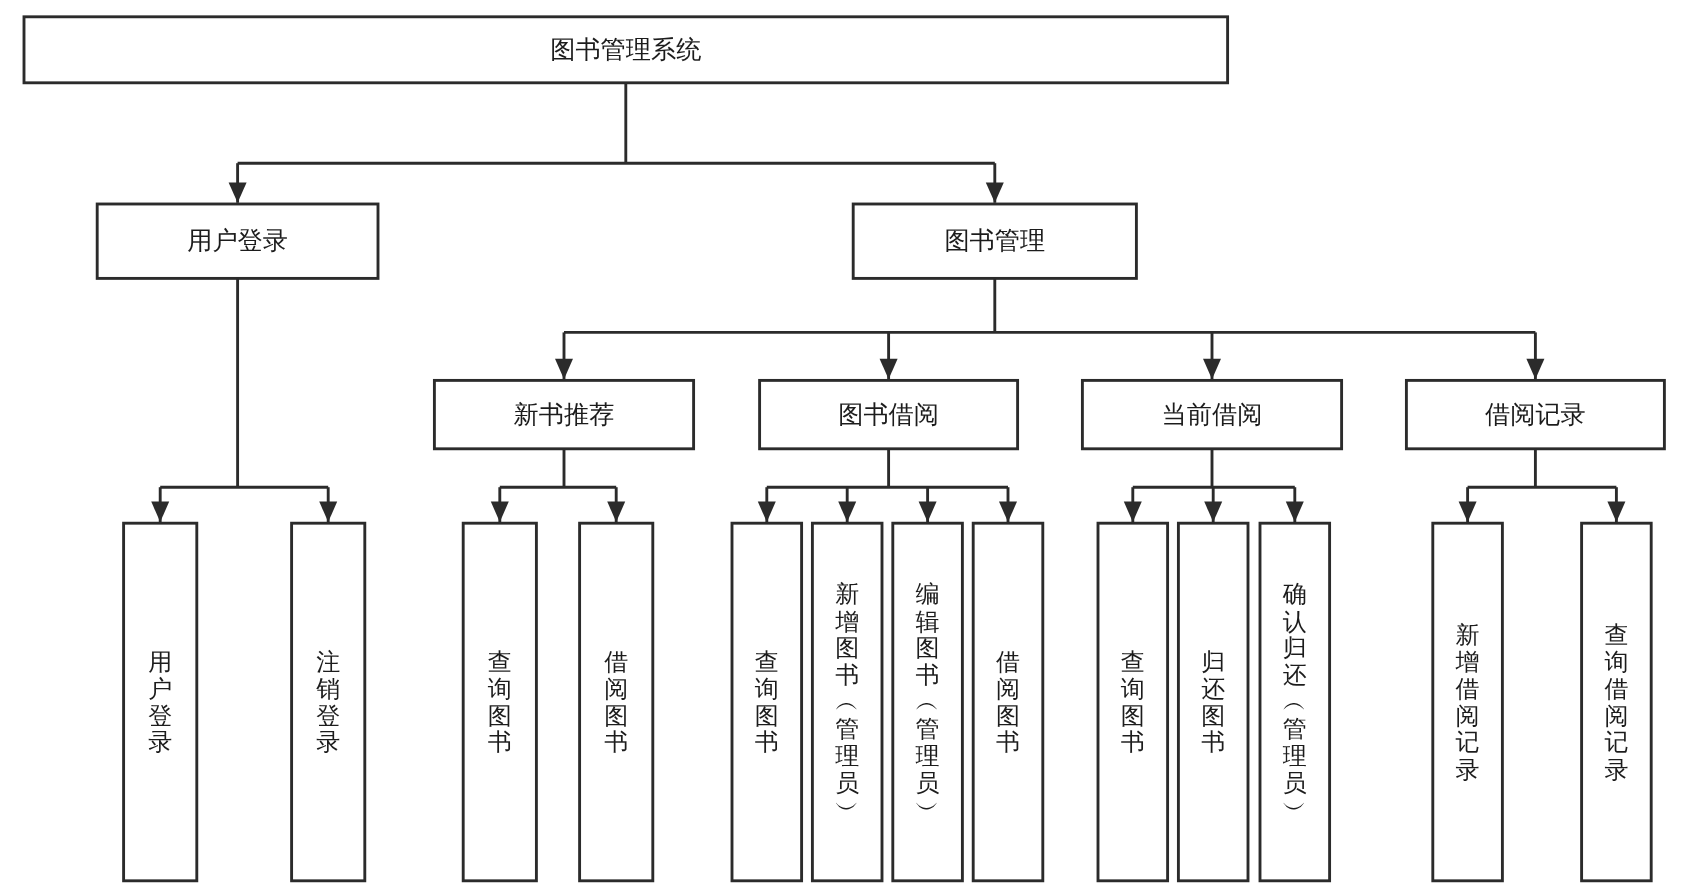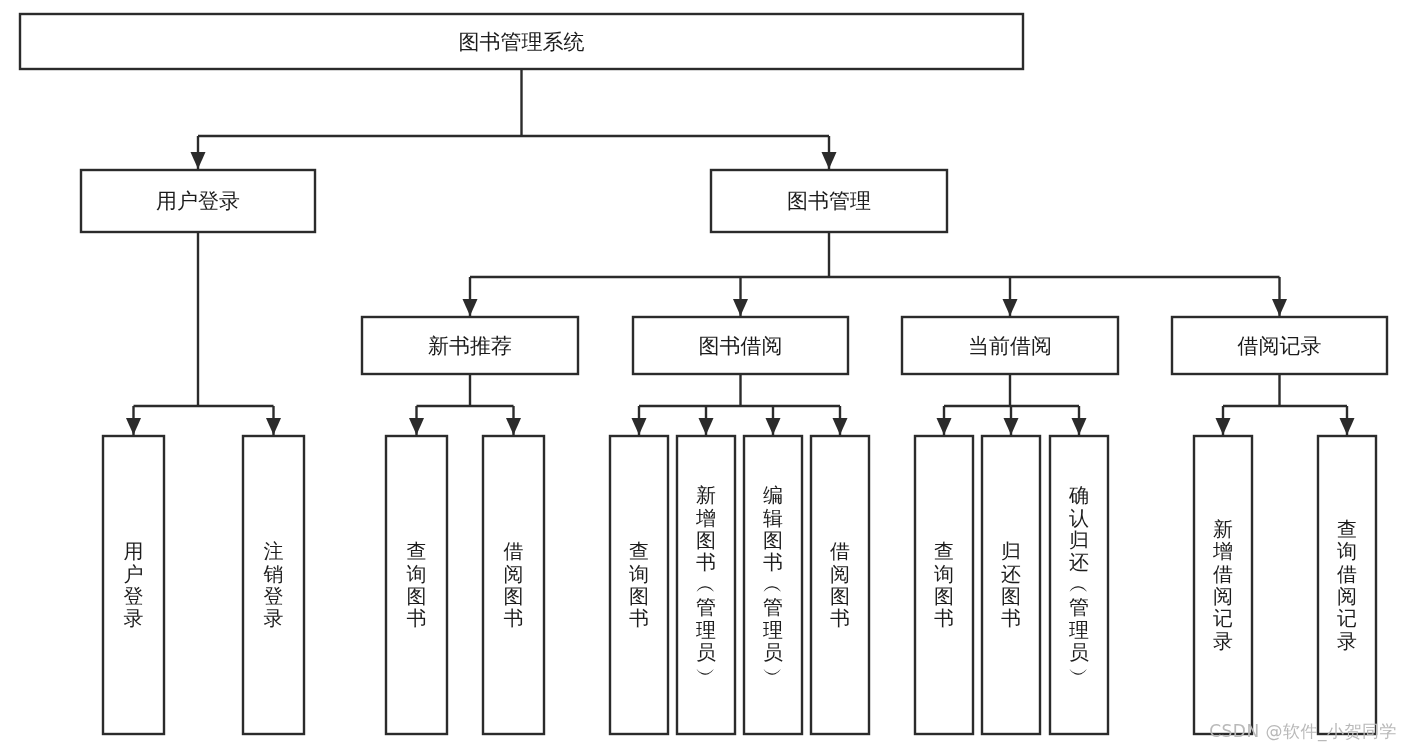--- a/index.html
+++ b/index.html
@@ -180,14 +180,13 @@
       <div class="leaf-label" style="left: 677px; top: 436px; width: 58px; height: 298px;"><span class="ch">新</span><span class="ch">增</span><span class="ch">图</span><span class="ch">书</span><span class="ch">︵</span><span class="ch">管</span><span class="ch">理</span><span class="ch">员</span><span class="ch">︶</span></div>
       <div class="leaf-label" style="left: 744px; top: 436px; width: 58px; height: 298px;"><span class="ch">编</span><span class="ch">辑</span><span class="ch">图</span><span class="ch">书</span><span class="ch">︵</span><span class="ch">管</span><span class="ch">理</span><span class="ch">员</span><span class="ch">︶</span></div>
       <div class="leaf-label" style="left: 811px; top: 436px; width: 58px; height: 298px;"><span class="ch">借</span><span class="ch">阅</span><span class="ch">图</span><span class="ch">书</span></div>
       <div class="leaf-label" style="left: 915px; top: 436px; width: 58px; height: 298px;"><span class="ch">查</span><span class="ch">询</span><span class="ch">图</span><span class="ch">书</span></div>
       <div class="leaf-label" style="left: 982px; top: 436px; width: 58px; height: 298px;"><span class="ch">归</span><span class="ch">还</span><span class="ch">图</span><span class="ch">书</span></div>
       <div class="leaf-label" style="left: 1050px; top: 436px; width: 58px; height: 298px;"><span class="ch">确</span><span class="ch">认</span><span class="ch">归</span><span class="ch">还</span><span class="ch">︵</span><span class="ch">管</span><span class="ch">理</span><span class="ch">员</span><span class="ch">︶</span></div>
       <div class="leaf-label" style="left: 1194px; top: 436px; width: 58px; height: 298px;"><span class="ch">新</span><span class="ch">增</span><span class="ch">借</span><span class="ch">阅</span><span class="ch">记</span><span class="ch">录</span></div>
       <div class="leaf-label" style="left: 1318px; top: 436px; width: 58px; height: 298px;"><span class="ch">查</span><span class="ch">询</span><span class="ch">借</span><span class="ch">阅</span><span class="ch">记</span><span class="ch">录</span></div>
     </div>
 
-  <div class="watermark">CSDN @软件_小贺同学</div>
 </div>
 
 </body></html>

